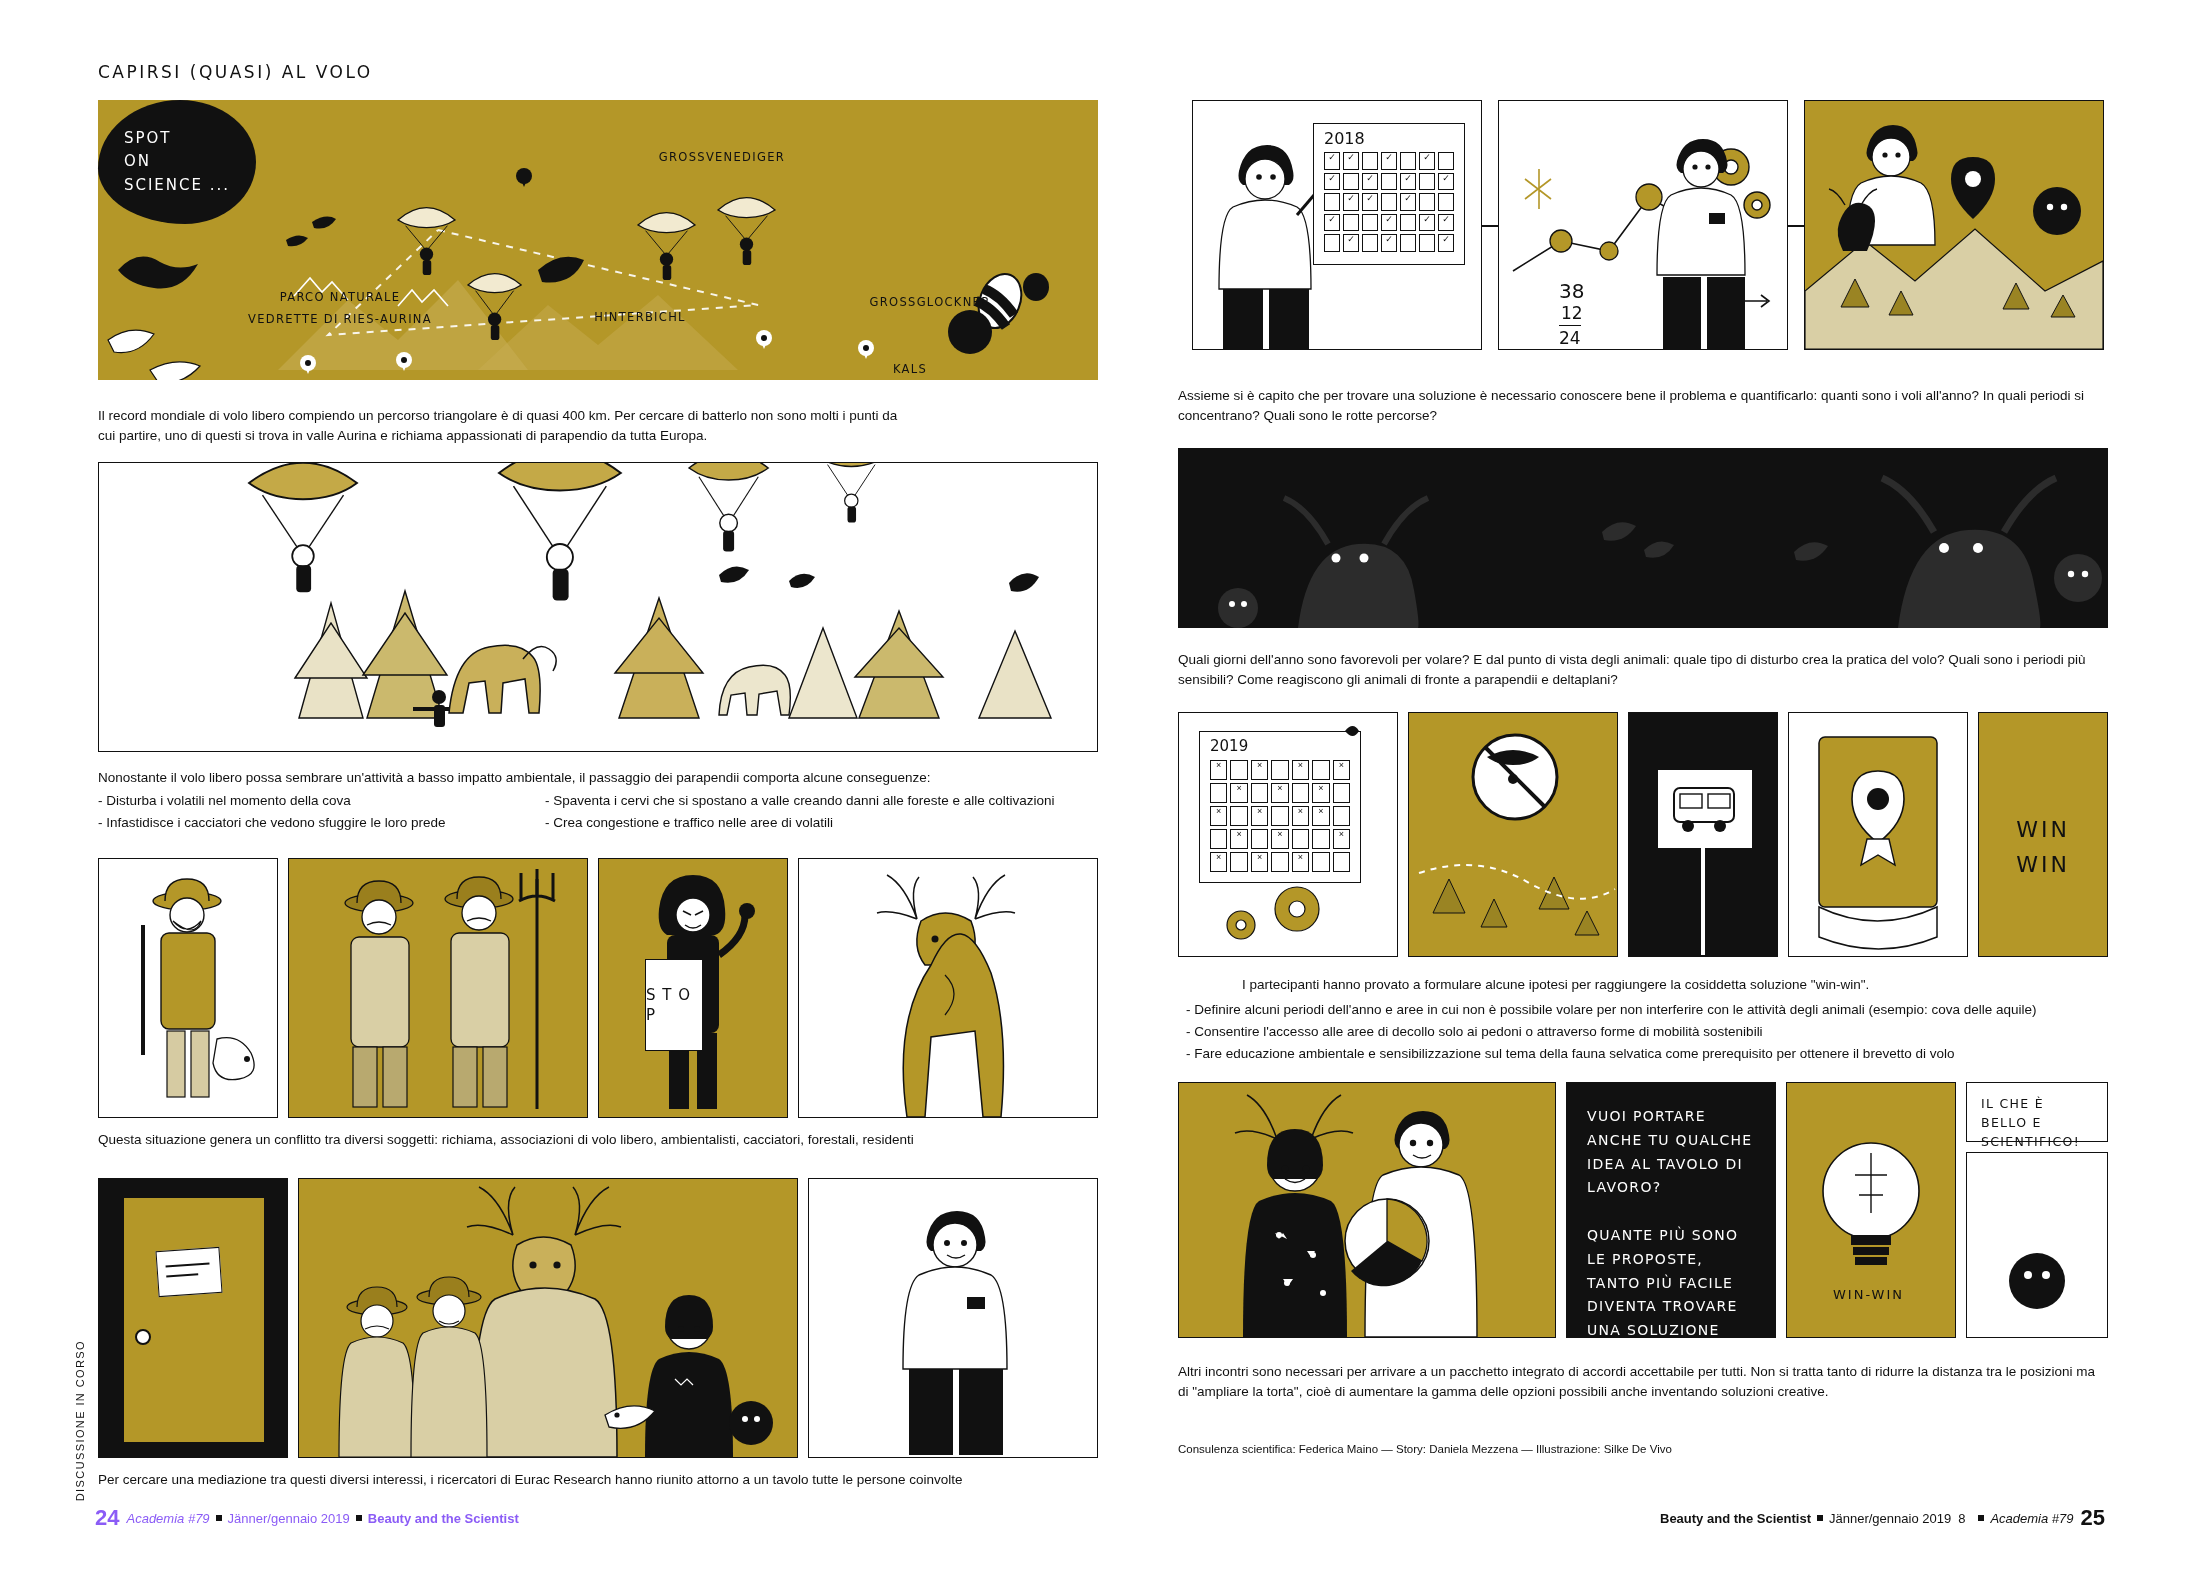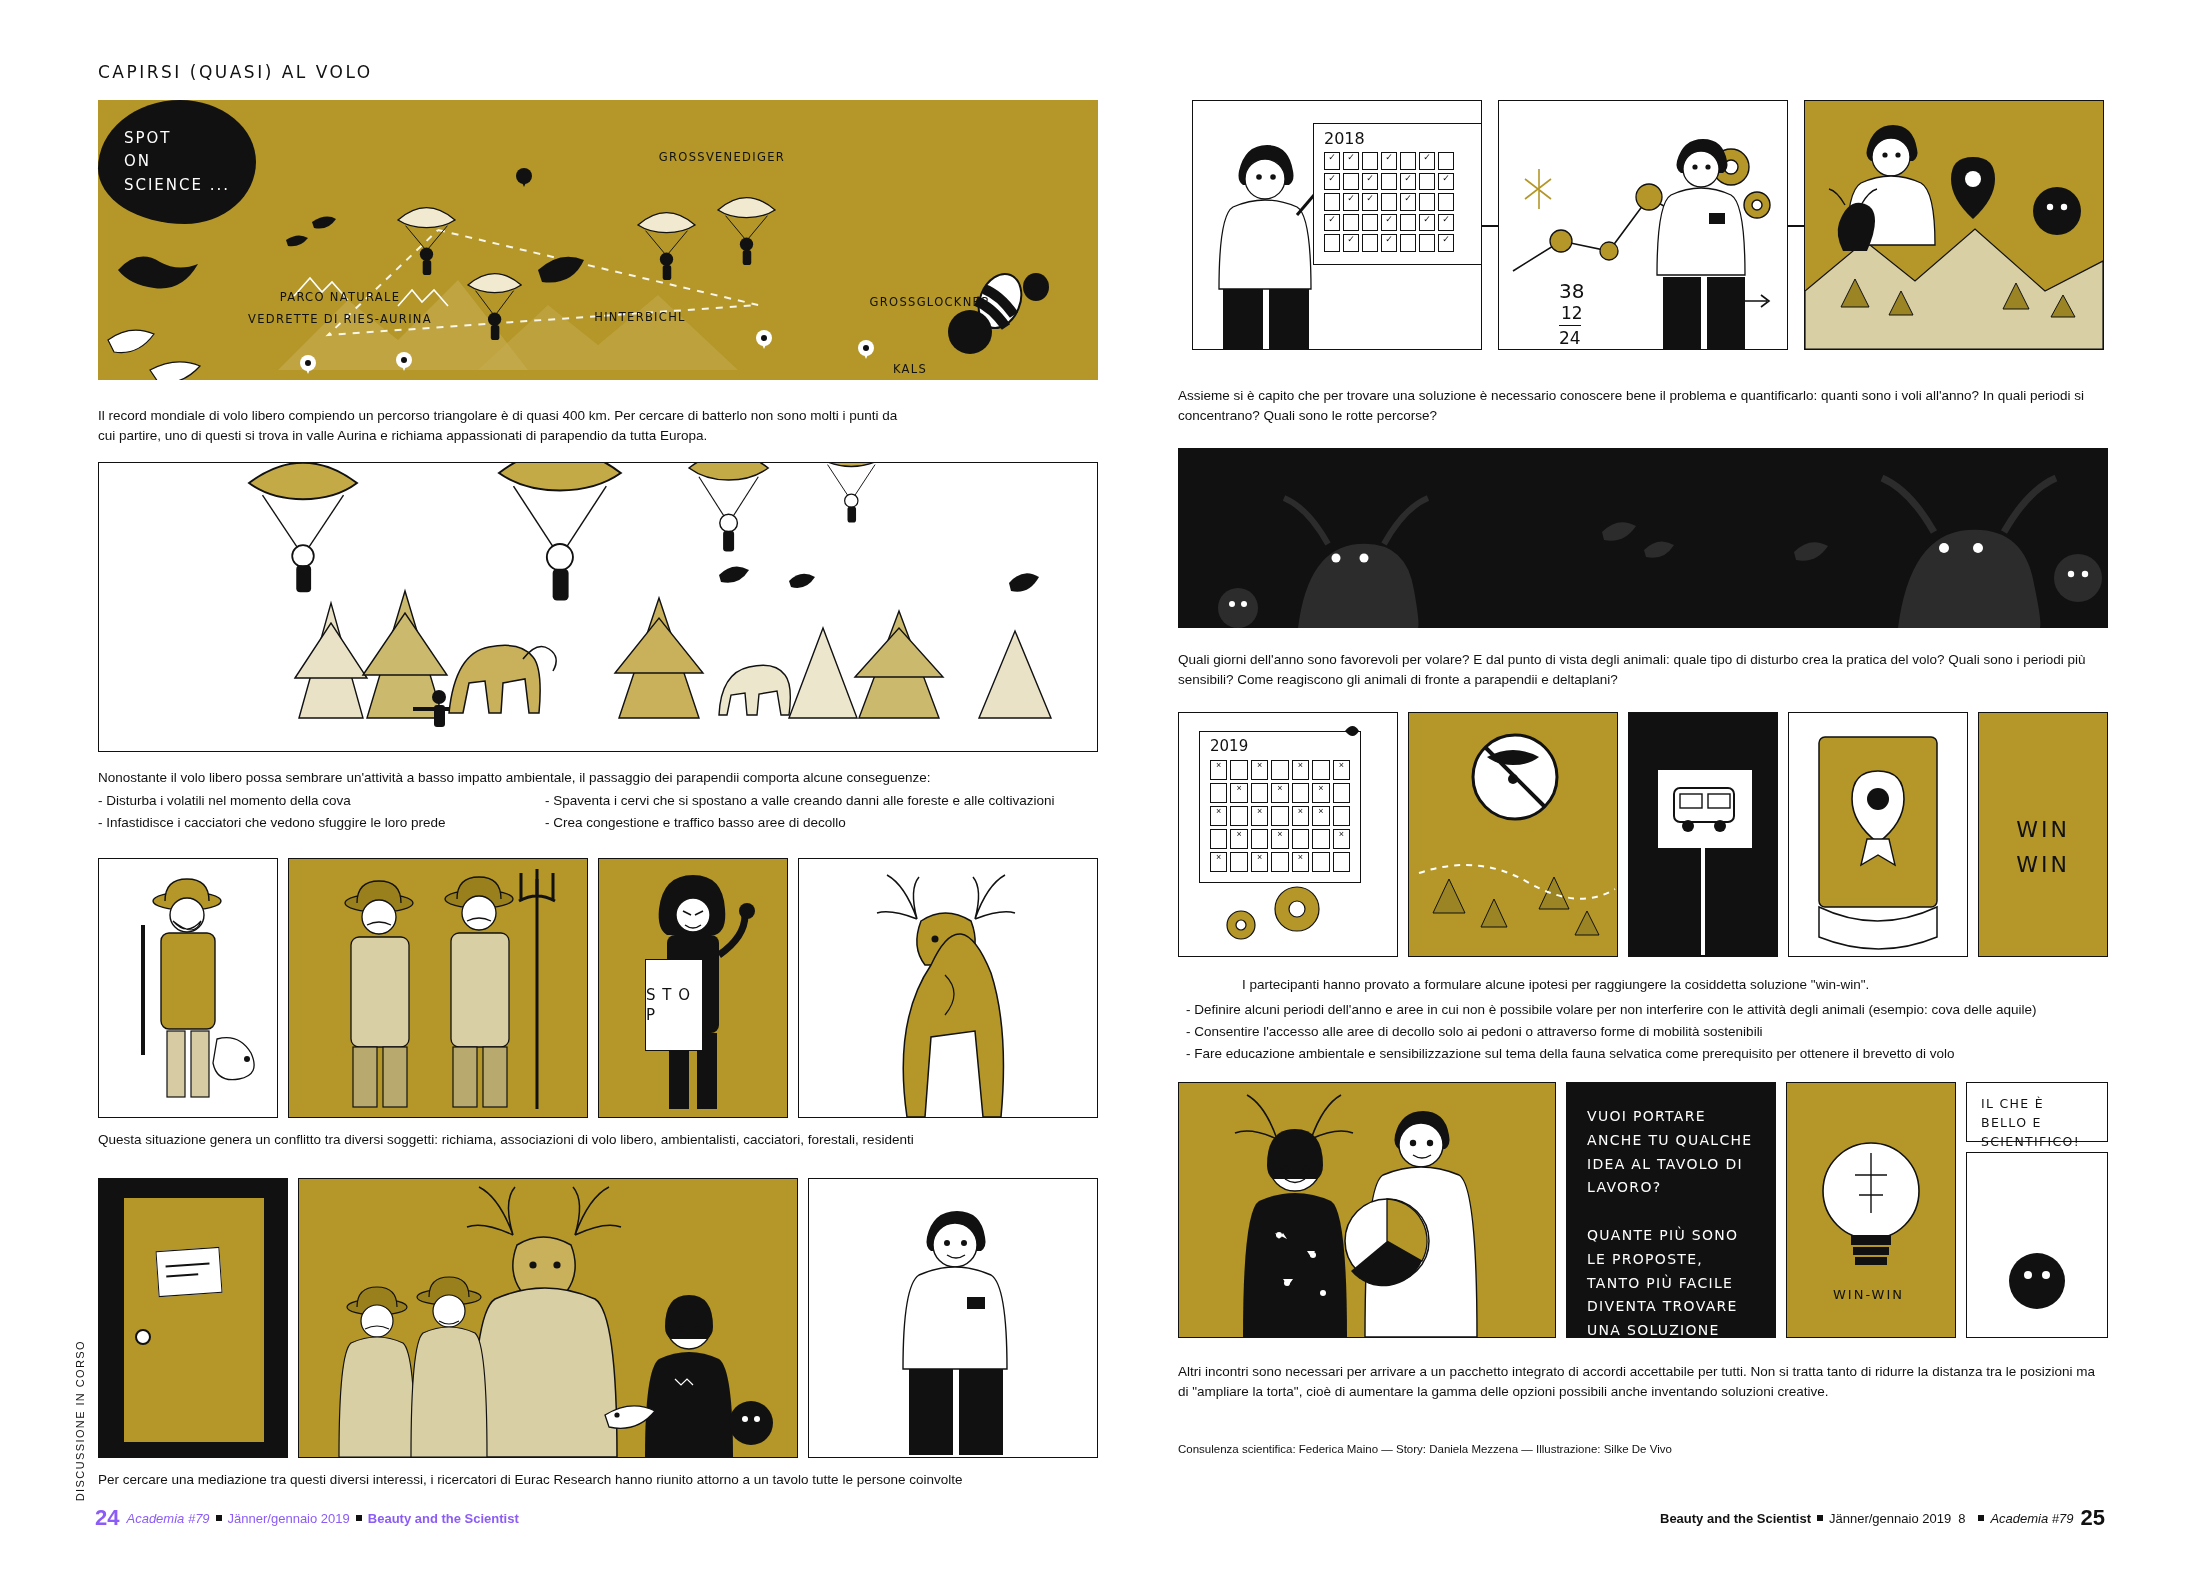--- a/index.html
+++ b/index.html
@@ -233,21 +233,21 @@
         <path d="M-70 200 q14 -16 30 -6 q-10 18 -28 14z"></path>
       </g>
       <circle cx="952" cy="230" r="0" fill="#111"></circle>
     </svg>
   </div>
 
   <div class="cap" style="left:98px;top:768px;width:1000px;">Nonostante il volo libero possa sembrare un'attività a basso impatto ambientale, il passaggio dei parapendii comporta alcune conseguenze:</div>
   <div class="cap" style="left:98px;top:791px;width:440px;">- Disturba i volatili nel momento della cova</div>
   <div class="cap" style="left:98px;top:813px;width:440px;">- Infastidisce i cacciatori che vedono sfuggire le loro prede</div>
   <div class="cap" style="left:545px;top:791px;width:560px;">- Spaventa i cervi che si spostano a valle creando danni alle foreste e alle coltivazioni</div>
-  <div class="cap" style="left:545px;top:813px;width:560px;">- Crea congestione e traffico basso aree di decollo</div>
+  <div class="cap" style="left:545px;top:813px;width:560px;">- Crea congestione e traffico nelle aree di volatili</div>
 
   <div class="panel" style="left:98px;top:858px;width:180px;height:260px;">
     <svg width="178" height="258" viewBox="0 0 178 258">
       <ellipse cx="88" cy="42" rx="34" ry="9" fill="#b49728" stroke="#111" stroke-width="1.4"></ellipse>
       <path d="M66 42 q0 -22 22 -22 q22 0 22 22" fill="#b49728" stroke="#111" stroke-width="1.4"></path>
       <circle cx="88" cy="56" r="17" fill="#fff" stroke="#111" stroke-width="1.4"></circle>
       <path d="M74 62 q14 16 28 0 q-6 18 -28 0z" fill="#fff" stroke="#111" stroke-width="1.2"></path>
       <rect x="62" y="74" width="54" height="96" rx="8" fill="#b49728" stroke="#111" stroke-width="1.4"></rect>
       <rect x="68" y="172" width="18" height="66" fill="#d6cba2" stroke="#111" stroke-width="1.2"></rect>
       <rect x="92" y="172" width="18" height="66" fill="#d6cba2" stroke="#111" stroke-width="1.2"></rect>
@@ -386,21 +386,21 @@
     <svg width="288" height="248" viewBox="0 0 288 248">
       <path d="M46 70 q6 -26 28 -26 q22 0 26 26 q2 10 -4 14 l-46 0 q-6 -4 -4 -14z" fill="#111"></path>
       <circle cx="72" cy="78" r="20" fill="#fff" stroke="#111" stroke-width="1.3"></circle>
       <circle cx="66" cy="76" r="2.8" fill="#111"></circle>
       <circle cx="80" cy="76" r="2.8" fill="#111"></circle>
       <path d="M40 106 q32 -14 64 0 q14 8 14 82 l-92 0 q0 -74 14 -82z" fill="#fff" stroke="#111" stroke-width="1.3"></path>
       <rect x="30" y="188" width="40" height="60" fill="#111"></rect>
       <rect x="76" y="188" width="40" height="60" fill="#111"></rect>
       <line x1="104" y1="114" x2="150" y2="60" stroke="#111" stroke-width="3"></line>
     </svg>
-    <div style="position:absolute;left:120px;top:22px;width:150px;height:140px;background:#fff;border:1.5px solid #111;padding-left:29px;">
+    <div style="position:absolute;left:120px;top:22px;width:150px;height:140px;background:#fff;border:1.5px solid #111;">
       <div style="position:absolute;left:10px;top:5px;font-size:16px;font-family:'DejaVu Sans',sans-serif;">2018</div>
       <div class="calgrid" style="left:10px;top:28px;width:130px;height:100px;">
         <div>✓</div>
           <div>✓</div>
           <div></div>
           <div>✓</div>
           <div></div>
           <div>✓</div>
           <div></div>
         <div>✓</div>

